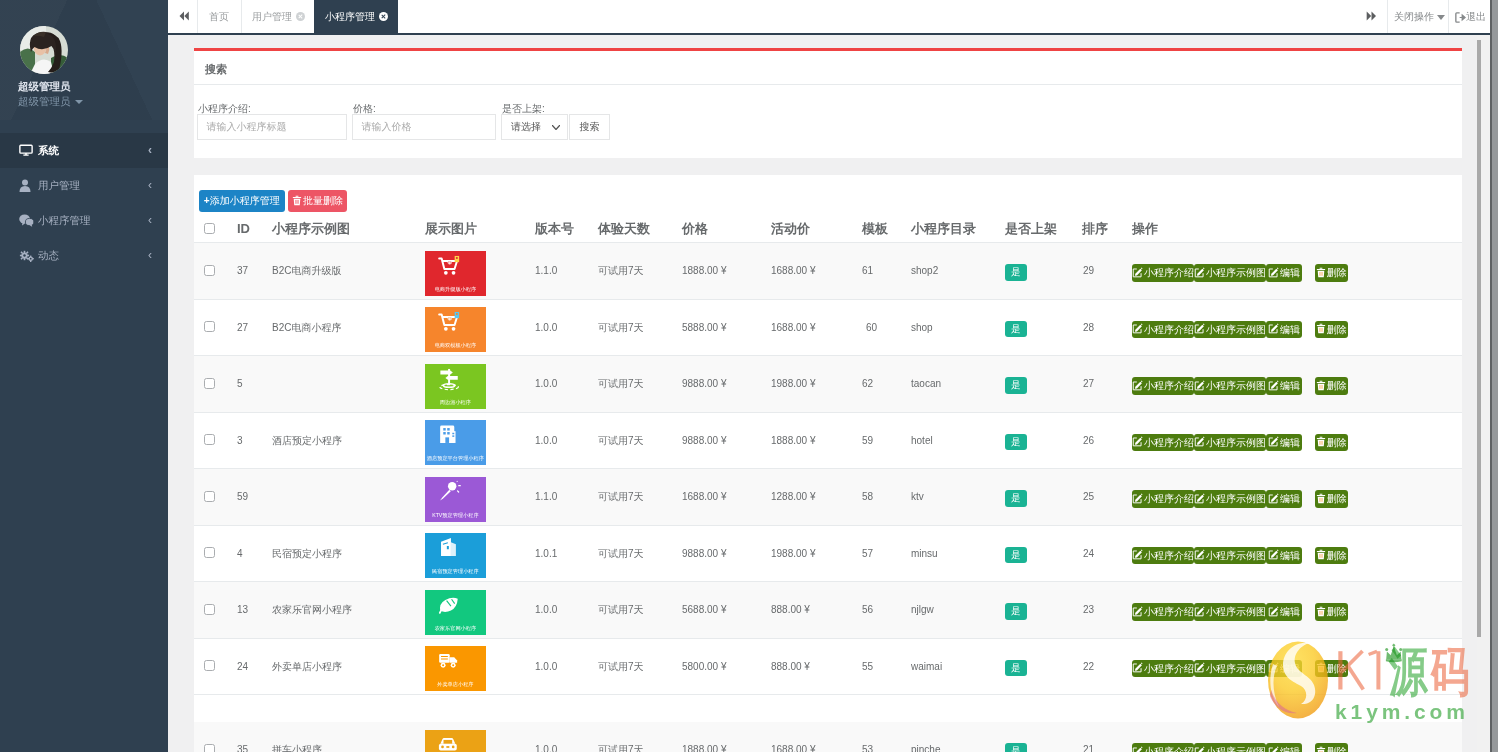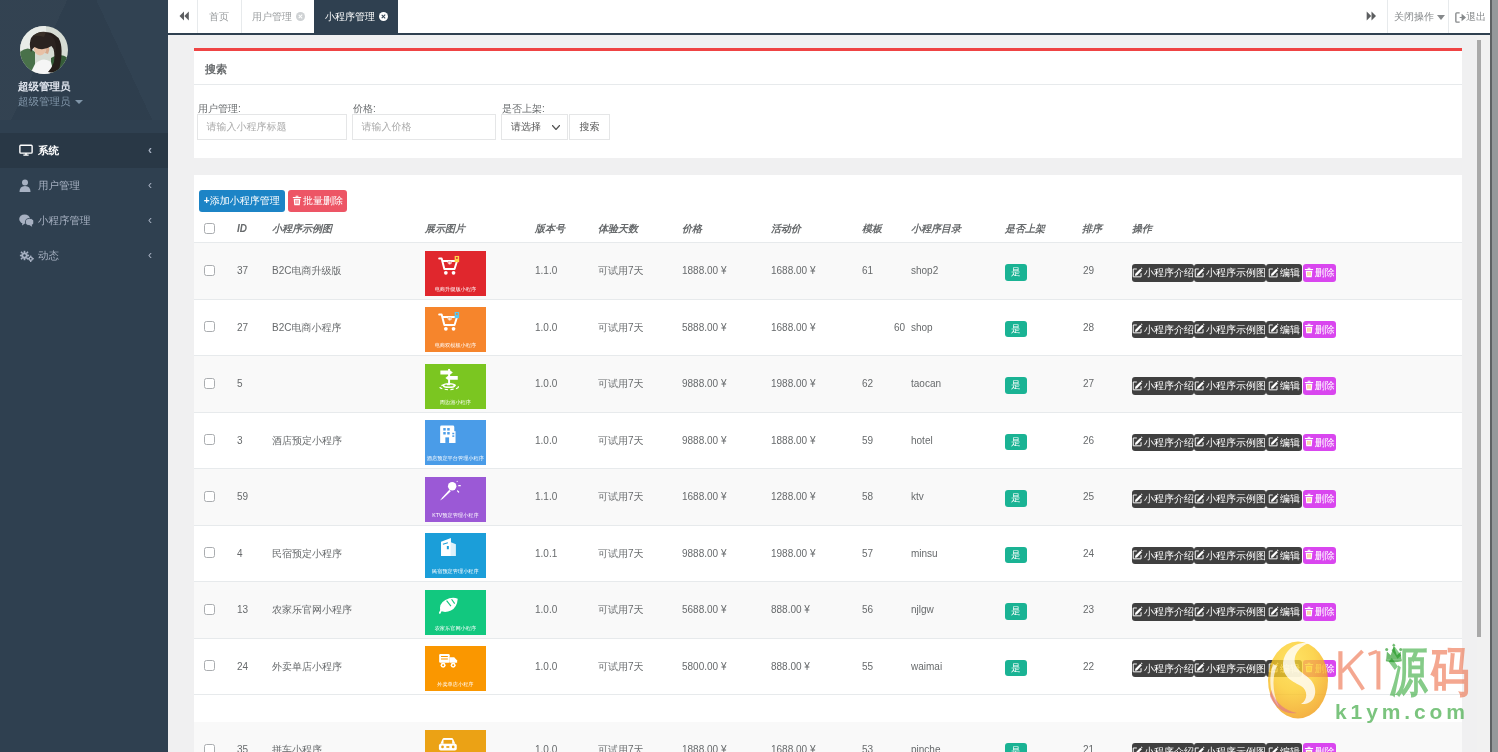--- a/index.html
+++ b/index.html
@@ -23,30 +23,30 @@
 .panel { position:absolute; left:26px; width:1268px; background:#fff; }
 #p1 { top:13px; height:110px; border-top:3px solid #ef4444; }
 #p1 h3 { position:absolute; left:11px; top:11px; font-size:11px; color:#676a6c; font-weight:bold; }
 #p1 .tdiv { position:absolute; left:0; top:33px; width:1268px; height:1px; background:#e7eaec; }
 .flabel { position:absolute; top:51px; font-size:10px; color:#676a6c; }
 .fin { position:absolute; top:63px; height:26px; border:1px solid #e5e6e7; background:#fff; font-size:10px; color:#aaa; line-height:24px; padding-left:9px; }
 #p2 { top:140px; height:577px; }
 .btn { position:absolute; top:15px; height:22px; border-radius:3px; color:#fff; font-size:10px; text-align:center; line-height:22px; }
 #badd { left:4.5px; width:86.5px; background:#1c84c6; }
 #bdel { left:94px; width:59px; background:#ed5565; }
-.hcell { position:absolute; top:0; font-size:10px; font-weight:bold; color:#676a6c; line-height:28.5px;font-style:italic; }
+.hcell { position:absolute; top:0; font-size:13px; font-weight:bold; color:#676a6c; line-height:28.5px; }
 #thead { position:absolute; left:0; top:39.5px; width:1268px; height:28.5px; border-bottom:1px solid #e7eaec; }
 .cb { position:absolute; width:11px; height:11px; border:1px solid #aaadb0; border-radius:2.5px; background:#fff; }
 .row { position:absolute; left:0; width:1268px; height:56.5px; border-bottom:1px solid #e7eaec; }
 .cell { position:absolute; top:0; font-size:10px; color:#676a6c; line-height:56.5px; white-space:nowrap; }
 .img { position:absolute; top:7.5px; height:45px; }
 .img svg { display:block; }
 .badge { position:absolute; top:21px; width:21.5px; height:16.5px; background:#1ab394; border-radius:3px; color:#fff; font-size:9.5px; text-align:center; line-height:16.5px; }
-.bt, .bo { position:absolute; top:21px; height:17.5px; border-radius:3px; background:#404040; color:#fff; font-size:10px; line-height:17.5px; text-align:center; white-space:nowrap; }
-.bo { background:#d946ef; }
+.bt, .bo { position:absolute; top:21px; height:17.5px; border-radius:3px; background:#4d7c0f; color:#fff; font-size:10px; line-height:17.5px; text-align:center; white-space:nowrap; }
+.bo { background:#4d7c0f;margin-left:12px; }
 .bi { vertical-align:-1.5px; margin-right:1px; }
 #sb1 { position:absolute; left:1477px; top:35px; width:13px; height:717px; background:#f1f1f1; }
 #sb1t { position:absolute; left:0; top:5px; width:4px; height:597px; background:#a9a9a9; }
 #sb2 { position:absolute; left:1490px; top:0; width:8px; height:752px; background:linear-gradient(90deg,#5f6264 0 2px,#96999b 2px); }
 #wm { position:absolute; left:1256px; top:630px; z-index:50; }
 .nbi { position:absolute; top:10px; }
 .nbtxt { position:absolute; top:0; line-height:33px; font-size:10px; color:#999c9e; }
 </style></head>
 <body>
 <div id="sidebar">
@@ -153,21 +153,21 @@
   <svg class="nbi" style="left:1287px;top:11.5px" width="11" height="11" viewBox="0 0 13 13">
       <path d="M5.5 1 H2 a1 1 0 0 0-1 1 v9 a1 1 0 0 0 1 1 h3.5" fill="none" stroke="#86898b" stroke-width="1.6"></path>
       <path d="M5.5 6.5 h5 M8.5 3.5 l3.5 3-3.5 3z" fill="#86898b" stroke="#86898b" stroke-width="1.4"></path>
     </svg>
   <span class="nbtxt" style="left:1298px;color:#86898b">退出</span>
 </div>
 <div id="main">
   <div class="panel" id="p1">
     <h3>搜索</h3>
       <div class="tdiv"></div>
-    <span class="flabel" style="left:4px">用户管理:</span>
+    <span class="flabel" style="left:4px">小程序介绍:</span>
     <span class="flabel" style="left:159px">价格:</span>
     <span class="flabel" style="left:308px">是否上架:</span>
     <span class="fin" style="left:2.5px;width:150px">请输入小程序标题</span>
     <span class="fin" style="left:157.5px;width:144px">请输入价格</span>
     <span class="fin" style="left:307px;width:66.5px;color:#555">请选择<svg style="position:absolute;right:7px;top:10px" width="8" height="5" viewBox="0 0 8 5">
           <path d="M0 0 l4 4.5 L8 0" fill="none" stroke="#555" stroke-width="1.3"></path>
         </svg></span>
     <span class="fin" style="left:375px;width:41px;color:#555;text-align:center;padding-left:0">搜索</span>
   </div>
   <div class="panel" id="p2">
@@ -262,21 +262,21 @@
                 <text x="15.5" y="9.4" font-size="3.5" text-anchor="middle" fill="#f6852c">@</text>
               </g>
             </g>
             <text x="15.2" y="19.8" font-size="2.6" text-anchor="middle" fill="#fff" font-family="Liberation Sans">电商双模板小程序</text>
           </svg>
         </span>
 <span class="cell" style="left:341px">1.0.0</span>
 <span class="cell" style="left:404px">可试用7天</span>
 <span class="cell" style="left:488px">5888.00 ¥</span>
 <span class="cell" style="left:577px">1688.00 ¥</span>
-<span class="cell" style="left:700px">60</span>
+<span class="cell" style="left:672px">60</span>
 <span class="cell" style="left:717px">shop</span>
 <span class="badge" style="left:811px">是</span>
 <span class="cell" style="left:889px">28</span>
 <span class="acts"><a class="bt" style="left:938px;width:61.5px"><svg class="bi" width="11" height="11" viewBox="0 0 16 16">
               <path fill="#fff" d="M12.1 1.6 l2.3 2.3-7.3 7.3-2.8.5.5-2.8zM13 0.7 14.4 2.1 15.3 1.2 13.9-.2z" transform="translate(0,1)"></path>
               <path fill="none" stroke="#fff" stroke-width="1.4" d="M13.2 9 v5.3 H1.8 V2.9 H7"></path>
             </svg>小程序介绍</a><a class="bt" style="left:1000px;width:71.5px"><svg class="bi" width="11" height="11" viewBox="0 0 16 16">
               <path fill="#fff" d="M12.1 1.6 l2.3 2.3-7.3 7.3-2.8.5.5-2.8zM13 0.7 14.4 2.1 15.3 1.2 13.9-.2z" transform="translate(0,1)"></path>
               <path fill="none" stroke="#fff" stroke-width="1.4" d="M13.2 9 v5.3 H1.8 V2.9 H7"></path>
             </svg>小程序示例图</a><a class="bt" style="left:1072px;width:36px"><svg class="bi" width="11" height="11" viewBox="0 0 16 16">

